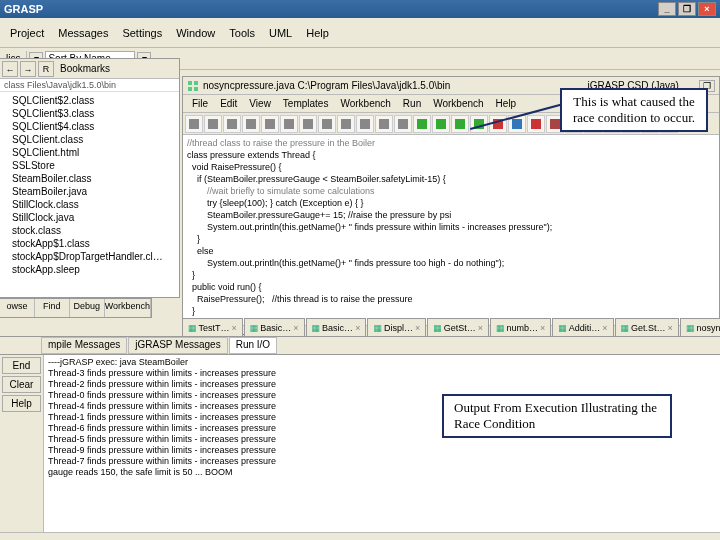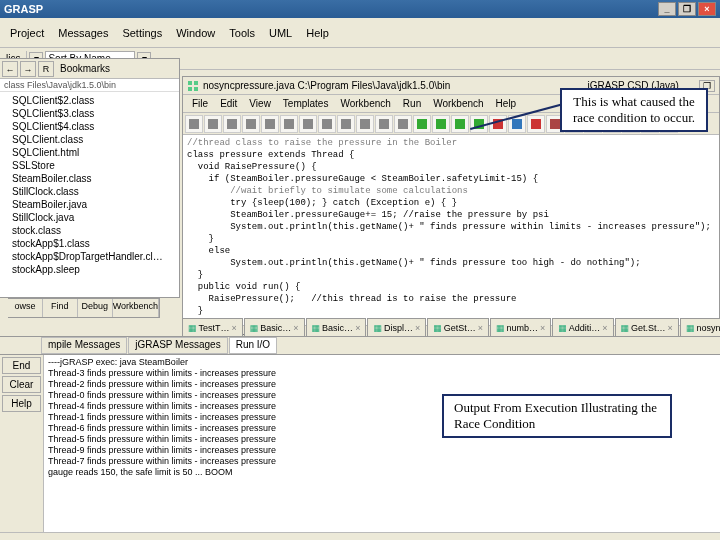--- a/index.html
+++ b/index.html
@@ -25,33 +25,33 @@
 
   
   .sidebar { position: absolute; left: 0; top: 58px; width: 180px; height: 240px; background: #fff; border: 1px solid #999; border-left: none; overflow-y: auto; }
   .sidebar-head { height: 20px; display: flex; align-items: center; background: #ece9d8; border-bottom: 1px solid #bbb; padding: 0 2px; gap: 2px; }
   .tinybtn { width: 16px; height: 16px; border: 1px solid #aaa; background: #ece9d8; text-align: center; line-height: 14px; font-size: 9px; }
   .bookmarks-lbl { font-size: 10px; padding: 0 4px; }
   .filelist { padding: 2px 8px; }
   .file-item { padding: 1px 4px; font-size: 10px; cursor: default; white-space: nowrap; overflow: hidden; text-overflow: ellipsis; }
 
   
-  .viewtabs { position: absolute; left: 8px; top: 298px; width: 152px; height: 20px; background: #ece9d8; display: flex; border: 1px solid #999; border-left:none; }
+  .viewtabs { position: absolute; left: 0; top: 298px; width: 152px; height: 20px; background: #ece9d8; display: flex; border: 1px solid #999; border-left:none; }
   .viewtab { flex: 1; border-right: 1px solid #bbb; text-align: center; padding: 2px 0; font-size: 9px; background: #ece9d8; cursor: default; }
 
   
   .editor-wrap { position: absolute; left: 182px; top: 40px; right: 0; height: 278px; border: 1px solid #999; background: #ece9d8; display: flex; flex-direction: column; margin-top: 36px; }
   .editor-title { height: 18px; background: #ece9d8; display: flex; align-items: center; padding: 0 4px; font-size: 10px; border-bottom: 1px solid #bbb; }
   .editor-title .icon-grid { width: 12px; height: 12px; margin-right: 4px; }
   .editor-menubar { height: 18px; display: flex; align-items: center; gap: 2px; padding: 0 4px; border-bottom: 1px solid #bbb; }
   .editor-menubar .item { padding: 1px 5px; font-size: 10px; cursor: default; }
   .editor-toolbar { height: 22px; display: flex; align-items: center; gap: 1px; padding: 0 2px; border-bottom: 1px solid #bbb; background: #ece9d8; overflow: hidden; }
   .tbtn { width: 18px; height: 18px; border: 1px solid #ccc; background: #f6f5f1; display: flex; align-items: center; justify-content: center; font-size: 11px; }
   .code-area { flex: 1; background: #fff; overflow: auto; padding: 2px 4px; font-family: 'Courier New', monospace; font-size: 9px; line-height: 12px; position: relative; }
-  .code-line { white-space: pre; font-family: Liberation Mono, monospace; }
+  .code-line { white-space: pre; }
   .c-comment { color: #7e7e7e; }
 
   .editor-status { height: 28px; border-top: 1px solid #bbb; display: flex; align-items: center; font-size: 9px; gap: 8px; padding: 0 6px; background: #ece9d8; }
   .status-cell { border: 1px inset #ccc; padding: 0 4px; }
 
   
   .filetabs { position: absolute; left: 182px; top: 318px; right: 0; height: 18px; display: flex; overflow: hidden; }
   .filetab { border: 1px solid #999; border-bottom: none; background: #ece9d8; padding: 1px 5px; font-size: 9px; margin-right: 1px; white-space: nowrap; display: flex; align-items: center; gap: 2px; cursor: default; }
   .filetab .x { color: #888; }
 
@@ -117,22 +117,22 @@
     </div>
     <div style="padding:1px 4px;font-size:9px;color:#555;border-bottom:1px solid #ddd">class Files\Java\jdk1.5.0\bin</div>
     <div class="filelist" id="filelist">
         <div class="file-item">SQLClient$2.class</div>
         <div class="file-item">SQLClient$3.class</div>
         <div class="file-item">SQLClient$4.class</div>
         <div class="file-item">SQLClient.class</div>
         <div class="file-item">SQLClient.html</div>
         <div class="file-item">SSLStore</div>
         <div class="file-item">SteamBoiler.class</div>
+        <div class="file-item">SteamBoiler.java</div>
         <div class="file-item">StillClock.class</div>
-        <div class="file-item">SteamBoiler.java</div>
         <div class="file-item">StillClock.java</div>
         <div class="file-item">stock.class</div>
         <div class="file-item">stockApp$1.class</div>
         <div class="file-item">stockApp$DropTargetHandler.class</div>
         <div class="file-item">stockApp.sleep</div>
       </div>
   </div>
 
   <div class="viewtabs" id="viewtabs">
       <div class="viewtab">owse</div>

